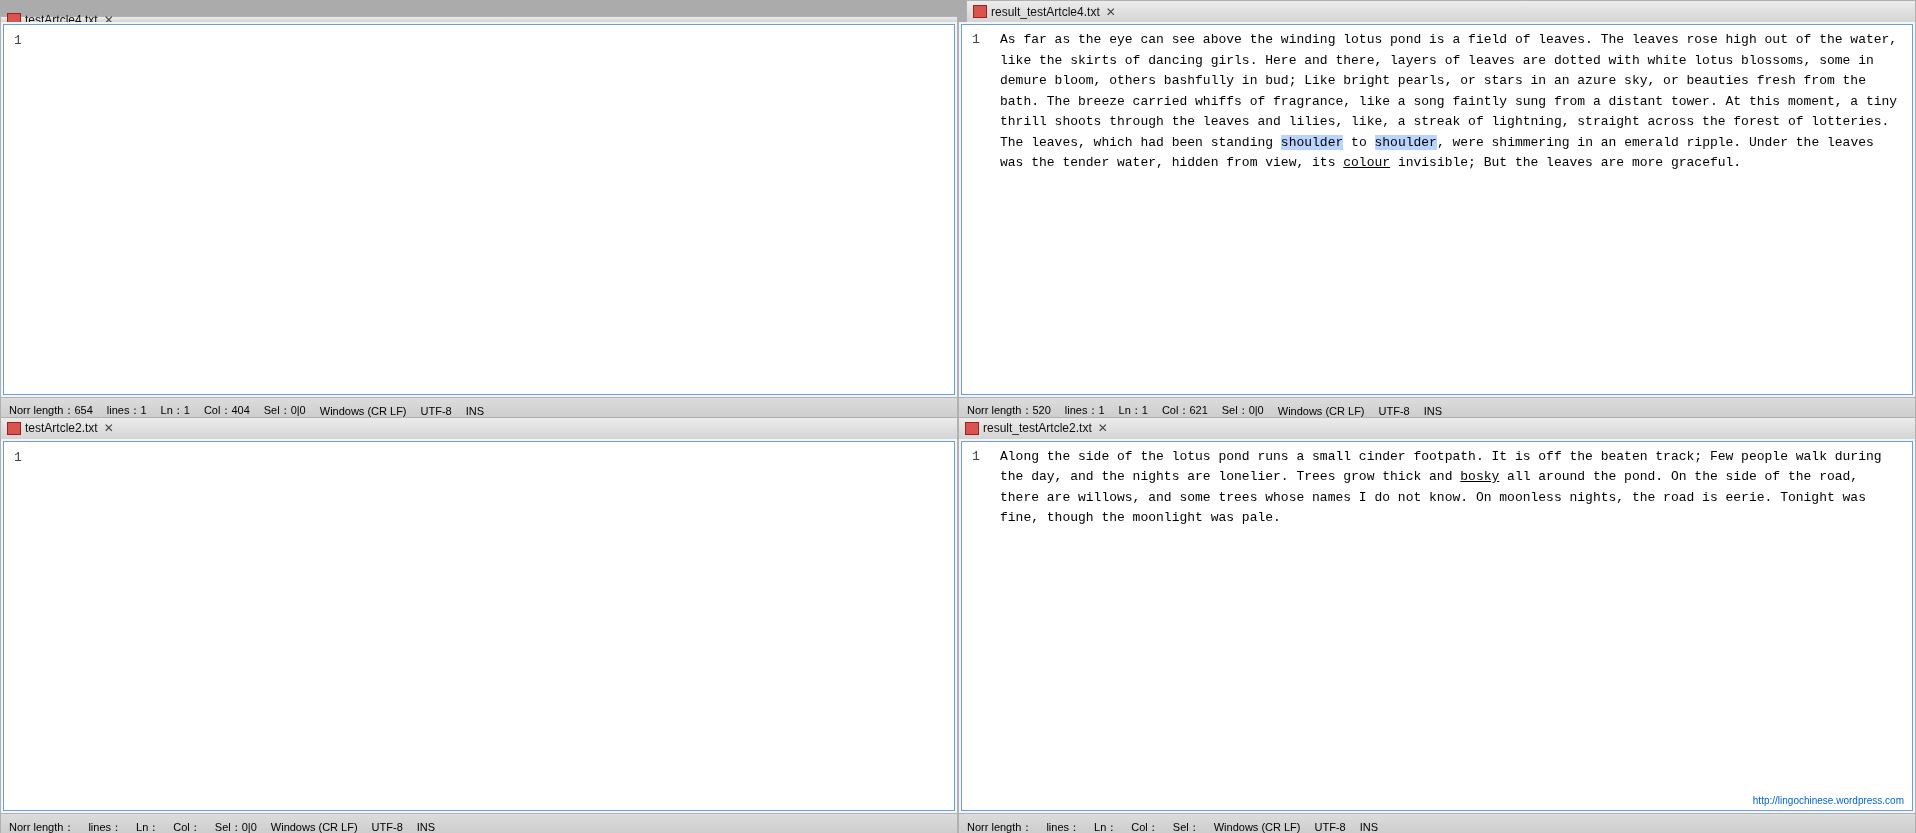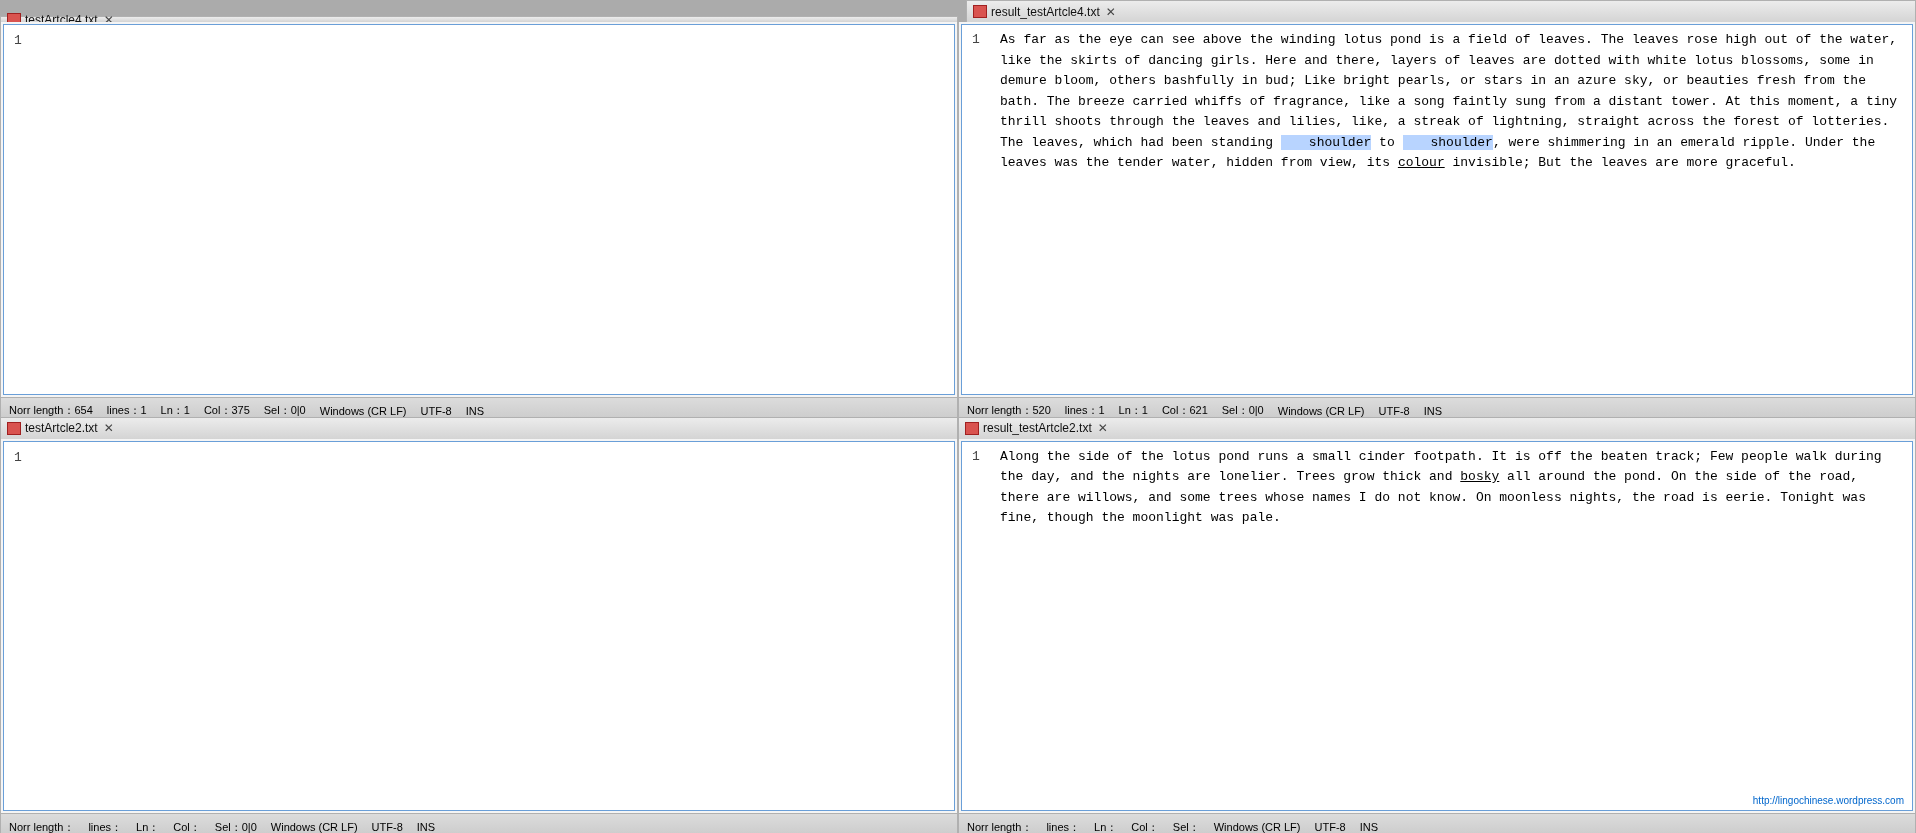--- a/index.html
+++ b/index.html
@@ -132,21 +132,20 @@
       bottom: 14px;
       right: 24px;
       font-size: 20px;
       color: #ff0000;
       font-family: Arial, sans-serif;
       margin-top: 8px;
     }
 
     .word-hi {
       background: #b8d4ff;
-      padding-left: 28px;
     }
 
     .word-under {
       text-decoration: underline;
     }
   </style>
 </head>
 <body>
 
 <div class="app-container">
@@ -163,21 +162,21 @@
         <span class="lnum">1</span>
         <span class="ch-label">文章1</span>
       </div>
     </div>
   </div>
 
   <div class="status-row statusbar-left-top">
     <span>Norr length：654</span>
     <span>lines：1</span>
     <span>Ln：1</span>
-    <span>Col：375</span>
+    <span>Col：404</span>
     <span>Sel：0|0</span>
     <span>Windows (CR LF)</span>
     <span>UTF-8</span>
     <span>INS</span>
   </div>
 
   <div class="title-bar-row titlebar-right-top">
     <span class="tab-file-icon"></span>
     <span class="tab-title">result_testArtcle4.txt</span>
     <span class="tab-close">✕</span>

